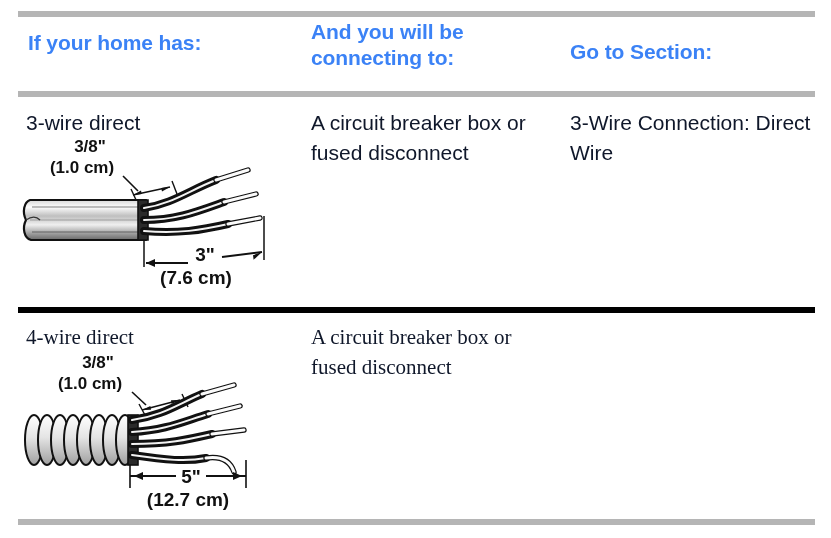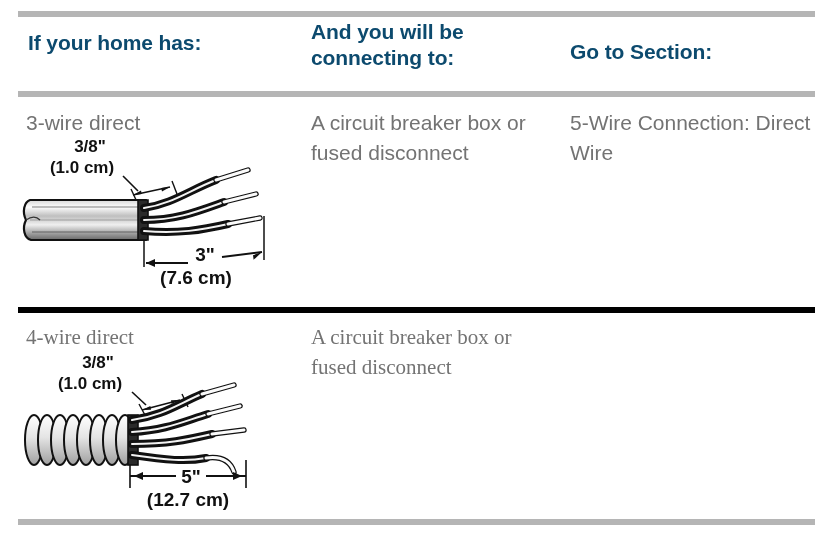--- a/index.html
+++ b/index.html
@@ -42,33 +42,33 @@
   .rule-head    { top: 91px; }
   .rule-mid     { top: 307px; }
   .rule-bottom  { top: 519px; }
 
   
   .hdr {
     position: absolute;
     font-weight: bold;
     font-size: 21px;
     line-height: 26px;
-    color: #0c4a6e;
+    color: #3b82f6;
     letter-spacing: -0.1px;
   }
   .hdr-1 { left: 28px;  top: 30px;  width: 260px; }
   .hdr-2 { left: 311px; top: 19px;  width: 240px; }
   .hdr-3 { left: 570px; top: 39px;  width: 250px; }
 
   
   .cell {
     position: absolute;
     font-size: 21px;
     line-height: 30px;
-    color: #737373;
+    color: #0f172a;
   }
   .cell-a { left: 26px;  width: 270px; }
   .cell-b { left: 311px; width: 245px; }
   .cell-c { left: 570px; width: 252px; }
 
   .row1 { top: 108px; }
   .row2 { top: 322px; font-family: Liberation Serif, serif; }
 
   
   .diagram {
@@ -89,21 +89,21 @@
   <div class="rule rule-gray rule-head"></div>
   <div class="rule rule-black rule-mid"></div>
   <div class="rule rule-gray rule-bottom"></div>
 
   <div class="hdr hdr-1">If your home has:</div>
   <div class="hdr hdr-2">And you will be connecting to:</div>
   <div class="hdr hdr-3">Go to Section:</div>
 
   <div class="cell cell-a row1">3-wire direct</div>
   <div class="cell cell-b row1">A circuit breaker box or fused disconnect</div>
-  <div class="cell cell-c row1">5-Wire Connection: Direct Wire</div>
+  <div class="cell cell-c row1">3-Wire Connection: Direct Wire</div>
 
   <div class="diagram diagram-1">
     <svg width="290" height="170" viewBox="0 0 290 170" xmlns="http://www.w3.org/2000/svg">
       <defs>
         <linearGradient id="jacket1" x1="0" y1="0" x2="0" y2="1">
           <stop offset="0%" stop-color="#d8d8d8"></stop>
           <stop offset="18%" stop-color="#fdfdfd"></stop>
           <stop offset="40%" stop-color="#bfbfbf"></stop>
           <stop offset="62%" stop-color="#efefef"></stop>
           <stop offset="85%" stop-color="#9a9a9a"></stop>

